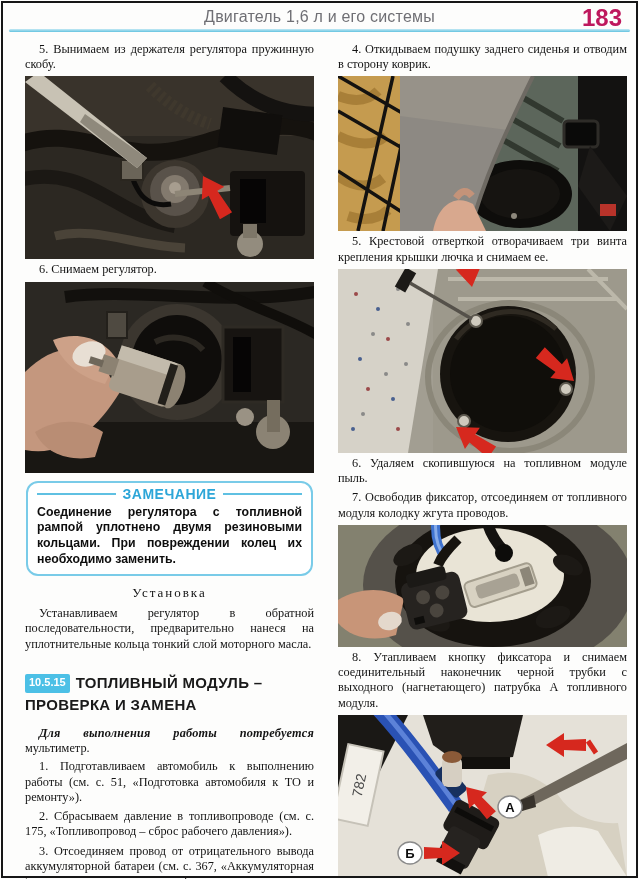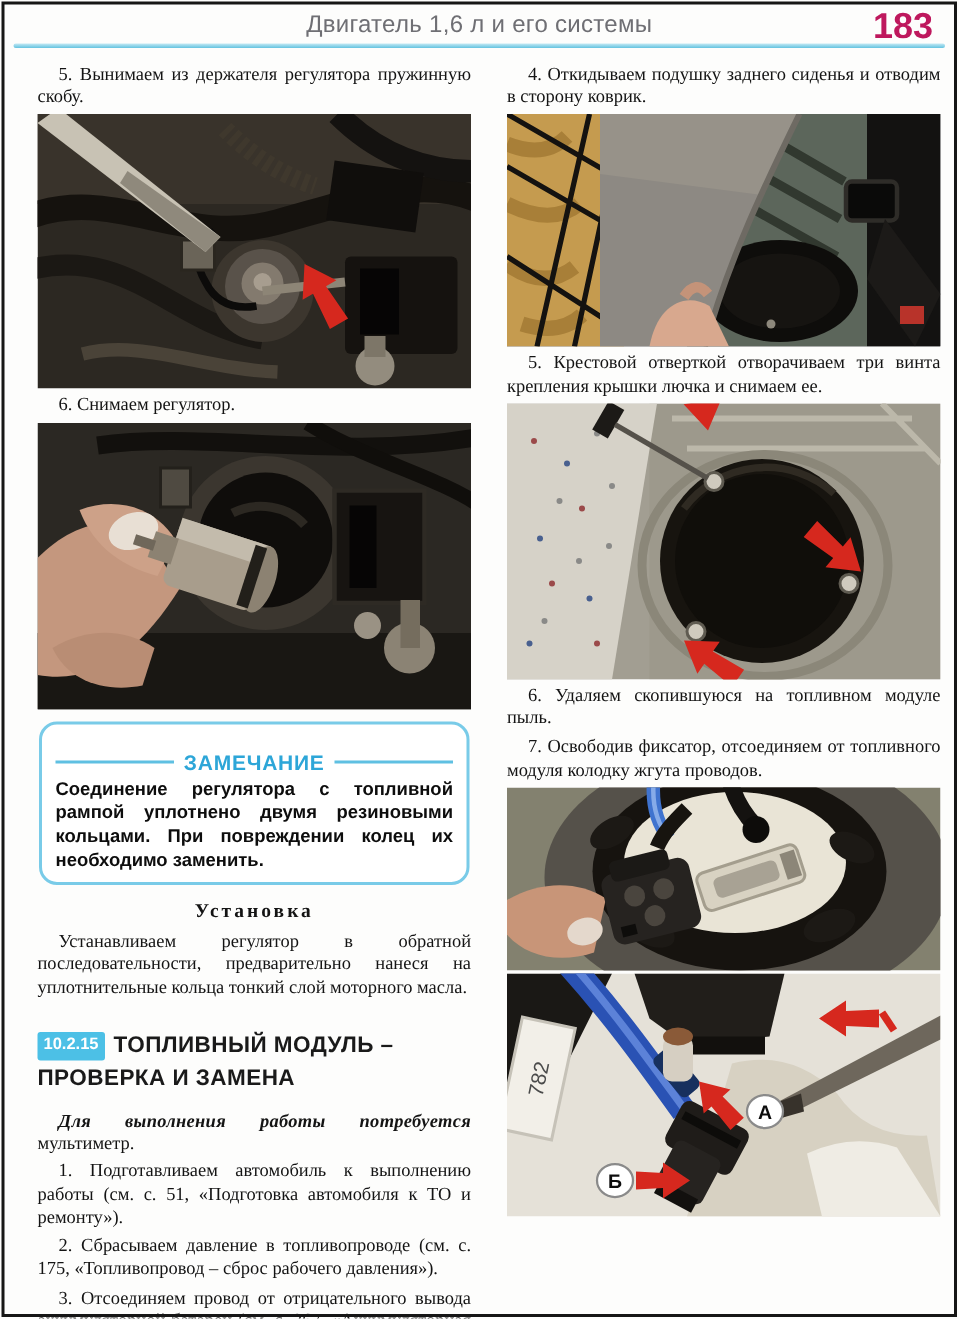--- a/index.html
+++ b/index.html
@@ -13,27 +13,27 @@
   .header-title{text-align:center;font-family:"Liberation Sans",sans-serif;font-size:16px;color:#6f6f74;letter-spacing:.2px;}
   .page-number{position:absolute;right:17px;top:-4px;font-family:"Liberation Sans",sans-serif;font-size:24px;font-weight:bold;color:#be185d;}
   .blue-rule{position:absolute;top:29px;left:9px;right:9px;height:3px;background:linear-gradient(#c4e9f4,#63c3e0);border-radius:2px;}
   
   .cols{position:absolute;top:39px;left:25px;right:25px;bottom:5px;display:flex;gap:24px;}
   .col{width:289px;flex:0 0 289px;}
   p.step{font-size:12.3px;line-height:1.24;text-align:justify;text-indent:14px;margin:3px 0 4px 0;}
   .photo{display:block;width:289px;margin:1px 0 2px 0;}
   .photo svg{display:block;}
   
-  .note-box{border:2px solid #79cbe8;border-radius:12px;margin:8px 1px 2px 1px;padding:16px 9px 7px 9px;position:relative;background:#fff;}
+  .note-box{border:2px solid #79cbe8;border-radius:12px;margin:8px 1px 2px 1px;padding:2px 9px 7px 9px;position:relative;background:#fff;}
   .note-title-row{display:flex;align-items:center;gap:7px;margin:1px 0 3px 0;}
   .note-title-row .tline{flex:1;height:2px;background:#5fc0e2;}
   .note-title{font-family:"Liberation Sans",sans-serif;font-weight:bold;font-size:14px;color:#2da6d8;letter-spacing:.5px;}
   .note-body{font-family:"Liberation Sans",sans-serif;font-weight:bold;font-size:12.3px;line-height:1.27;text-align:justify;color:#0d0d0d;}
   
-  .serif-heading{font-weight:bold;font-size:13px;text-align:center;letter-spacing:2px;margin:9px 0 5px 0;}
+  .serif-heading{font-weight:normal;font-size:13px;text-align:center;letter-spacing:2px;margin:9px 0 5px 0;}
   .section-heading{margin:20px 0 2px 0;font-family:"Liberation Sans",sans-serif;font-weight:bold;font-size:15px;line-height:1.45;color:#1a1a1a;letter-spacing:.3px;}
   .section-badge{display:inline-block;background:#4cc0e6;color:#fff;font-size:11px;font-weight:bold;padding:1px 4px 2px 4px;border-radius:2px;margin-right:6px;vertical-align:2px;letter-spacing:0;}
   .tools-line{font-size:12.3px;margin:11px 0 2px 0;text-indent:14px;text-align:justify;}
   .tools-line b{letter-spacing:.2px;font-style:italic;}
 </style>
 </head>
 <body>
 
 <div class="page-frame"></div>
 
@@ -117,21 +117,21 @@
         <span class="tline"></span>
       </div>
       <div class="note-body">Соединение регулятора с топливной рампой уплотнено двумя резиновыми кольцами. При повреждении колец их необходимо заменить.</div>
     </div>
 
     <div class="serif-heading">Установка</div>
 
     <p class="step">Устанавливаем регулятор в обратной последовательности, предварительно нанеся на уплотнительные кольца тонкий слой моторного масла.</p>
 
     <div class="section-heading">
-      <span class="section-badge">10.2.15</span><span>ТОПЛИВНЫЙ МОДУЛЬ –</span><br>
+      <span class="section-badge">10.5.15</span><span>ТОПЛИВНЫЙ МОДУЛЬ –</span><br>
       <span>ПРОВЕРКА И ЗАМЕНА</span>
     </div>
 
     <p class="tools-line"><b>Для выполнения работы потребуется</b><span> мультиметр.</span></p>
 
 
     <p class="step">1. Подготавливаем автомобиль к выполнению работы (см. с. 51, «Подготовка автомобиля к ТО и ремонту»).</p>
     <p class="step">2. Сбрасываем давление в топливопроводе (см. с. 175, «Топливопровод – сброс рабочего давления»).</p>
     <p class="step">3. Отсоединяем провод от отрицательного вывода аккумуляторной батареи (см. с. 367, «Аккумуляторная батарея – снятие и установка»).</p>
   </div>
@@ -243,20 +243,21 @@
           <rect x="66" y="52" width="60" height="48" rx="8" fill="#262320"></rect>
           <rect x="74" y="44" width="40" height="14" rx="4" fill="#1b1916"></rect>
           <circle cx="86" cy="70" r="7" fill="#4a453e"></circle>
           <circle cx="106" cy="70" r="7" fill="#4a453e"></circle>
           <circle cx="96" cy="86" r="7" fill="#4a453e"></circle>
           <rect x="72" y="88" width="10" height="7" fill="#0e0d0b"></rect>
         </g>
       </svg>
     </div>
 
+    <p class="step">8. Утапливаем кнопку фиксатора и снимаем соединительный наконечник черной трубки с выходного (нагнетающего) патрубка А топливного модуля.</p>
 
     <div class="photo">
       <svg viewBox="0 0 289 162" width="289" height="162">
         <rect width="289" height="162" fill="#e5e1d8"></rect>
         <path d="M150,60 q40,-10 70,20 q20,30 60,28 L289,162 L120,162 Z" fill="#d7d1c2"></path>
         <path d="M200,120 q30,-14 60,-4 L289,162 L210,162 Z" fill="#efece4"></path>
         <polygon points="0,0 70,0 40,60 0,75" fill="#1a1815"></polygon>
         <polygon points="85,0 185,0 175,42 120,48 95,30" fill="#211e1a"></polygon>
         <path d="M120,42 h52 v12 h-52 z" fill="#12100d"></path>
         <g transform="rotate(-78 20 70)">

